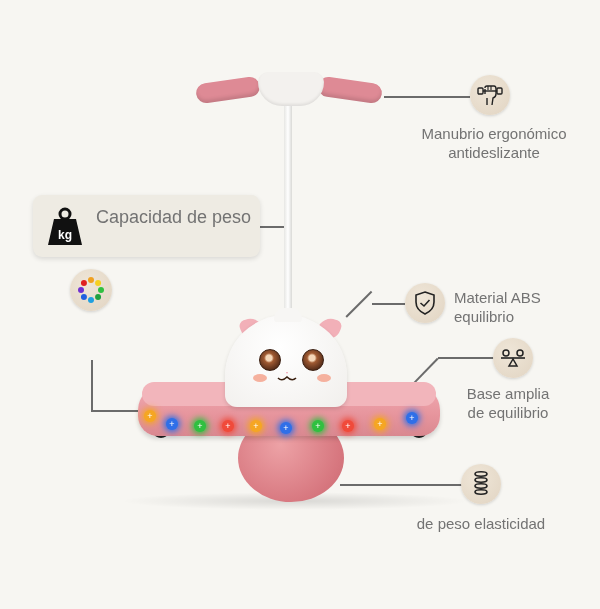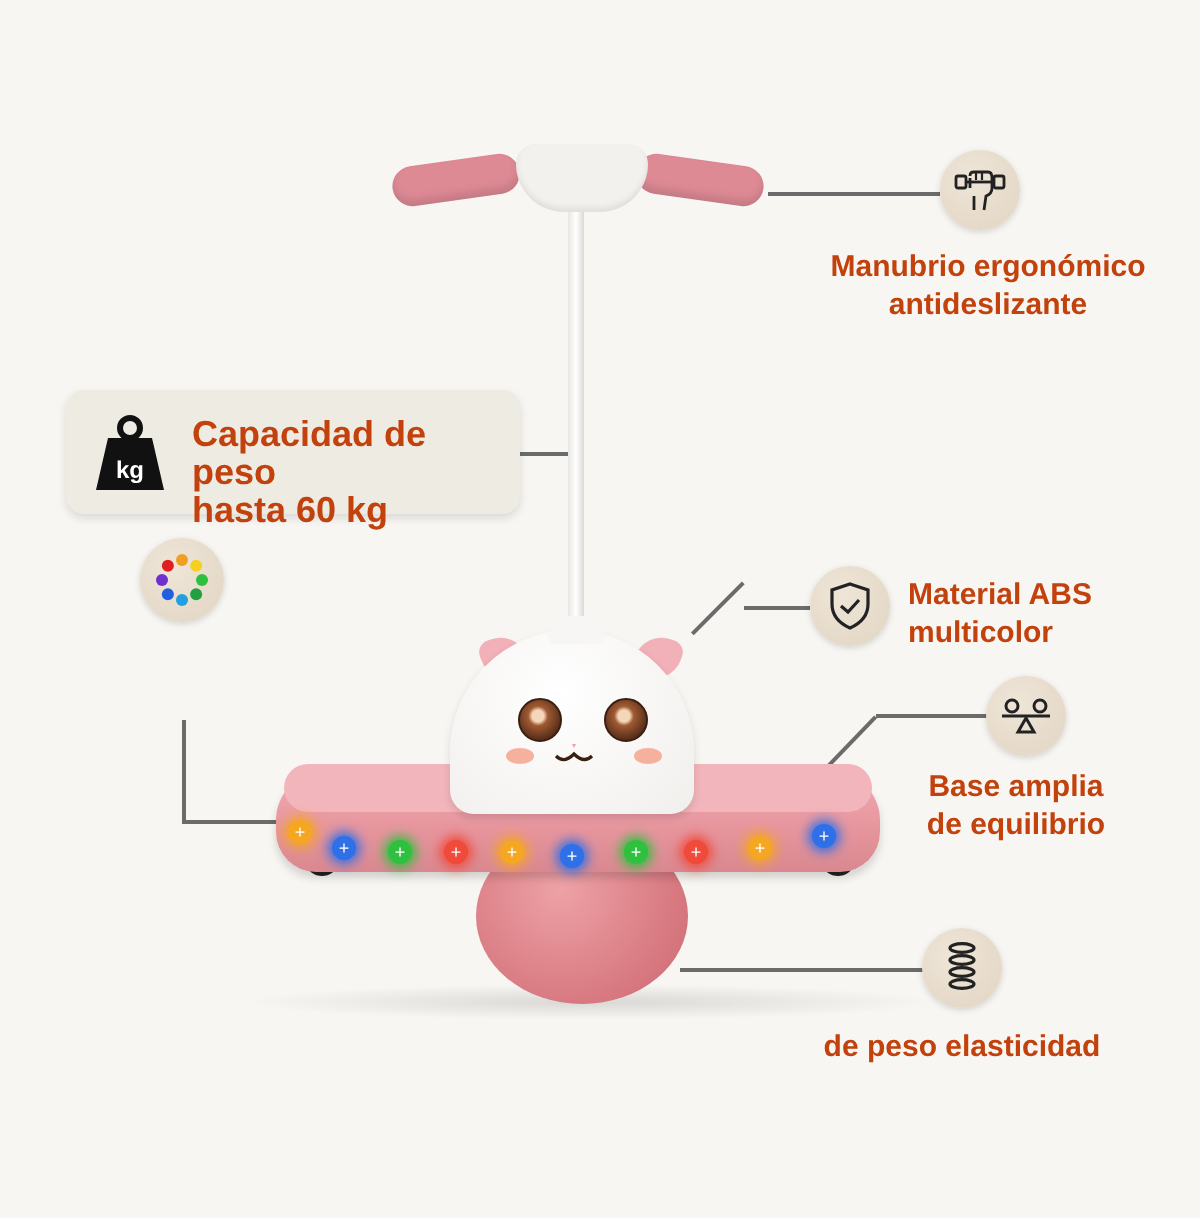--- a/index.html
+++ b/index.html
@@ -12,21 +12,21 @@
     .abs { position: absolute; }
     .line { position: absolute; background: #6b6b6b; }
     .icon-circle {
       position: absolute; border-radius: 50%;
       background: radial-gradient(circle at 40% 35%, #efe6d8, #e1d4c2);
       box-shadow: 0 1px 3px rgba(0,0,0,0.15);
       display: flex; align-items: center; justify-content: center;
     }
     .label {
       position: absolute; font-size: 15px; line-height: 19px;
-      font-weight: 700; text-align: center; color: #c2410c;
+      font-weight: 400; text-align: center; color: #737373;
     }
     .label.left { text-align: left; }
     .card {
       position: absolute; left: 33px; top: 195px; width: 227px; height: 62px;
       background: #eeebe3; border-radius: 9px;
       box-shadow: 0 2px 5px rgba(0,0,0,0.12);
     }
     
     .handle-center {
       position: absolute; left: 258px; top: 72px; width: 66px; height: 34px;
@@ -159,21 +159,20 @@
 </div>
 
 <div class="card">
   <svg class="abs" style="left:12px; top:12px;" width="40" height="40" viewBox="0 0 40 40">
     <circle cx="20" cy="7" r="5" fill="none" stroke="#111" stroke-width="3"></circle>
     <path d="M9 12 L31 12 L37 38 L3 38 Z" fill="#111"></path>
     <text x="20" y="32" font-size="12" font-weight="bold" text-anchor="middle" fill="#fff" font-family="Liberation Sans, sans-serif">kg</text>
   </svg>
   <div class="label left" style="left:63px; top:13px; width:160px; font-size:18px;">
     <div>Capacidad de peso</div>
-    <div>hasta 60 kg</div>
   </div>
 </div>
 
 <div class="icon-circle" style="left:70px; top:269px; width:42px; height:42px;">
   <svg id="led-ring" width="34" height="34" viewBox="0 0 34 34">
       <circle cx="17" cy="7" r="3" fill="#f0a020"></circle>
       <circle cx="24.071067811865476" cy="9.928932188134524" r="3" fill="#f5d020"></circle>
       <circle cx="27" cy="17" r="3" fill="#30c040"></circle>
       <circle cx="24.071067811865476" cy="24.071067811865476" r="3" fill="#20a040"></circle>
       <circle cx="17" cy="27" r="3" fill="#20a0e0"></circle>
@@ -186,21 +185,21 @@
 </div>
 
 <div class="icon-circle" style="left:405px; top:283px; width:40px; height:40px;">
   <svg width="24" height="26" viewBox="0 0 24 26">
     <path d="M12 2 L21 5 L21 12 Q21 20 12 24 Q3 20 3 12 L3 5 Z" fill="none" stroke="#222" stroke-width="1.6"></path>
     <path d="M7.5 13 L11 16 L16.5 10" fill="none" stroke="#222" stroke-width="1.6"></path>
   </svg>
 </div>
 <div class="label left" style="left:454px; top:288px; width:120px;">
   <div>Material ABS</div>
-  <div>multicolor</div>
+  <div>equilibrio</div>
 </div>
 
 <div class="icon-circle" style="left:493px; top:338px; width:40px; height:40px;">
   <svg width="28" height="22" viewBox="0 0 28 22">
     <circle cx="7" cy="6" r="3" fill="none" stroke="#222" stroke-width="1.5"></circle>
     <circle cx="21" cy="6" r="3" fill="none" stroke="#222" stroke-width="1.5"></circle>
     <line x1="2" y1="11" x2="26" y2="11" stroke="#222" stroke-width="1.6"></line>
     <path d="M14 12 L10 19 L18 19 Z" fill="none" stroke="#222" stroke-width="1.5"></path>
   </svg>
 </div>

